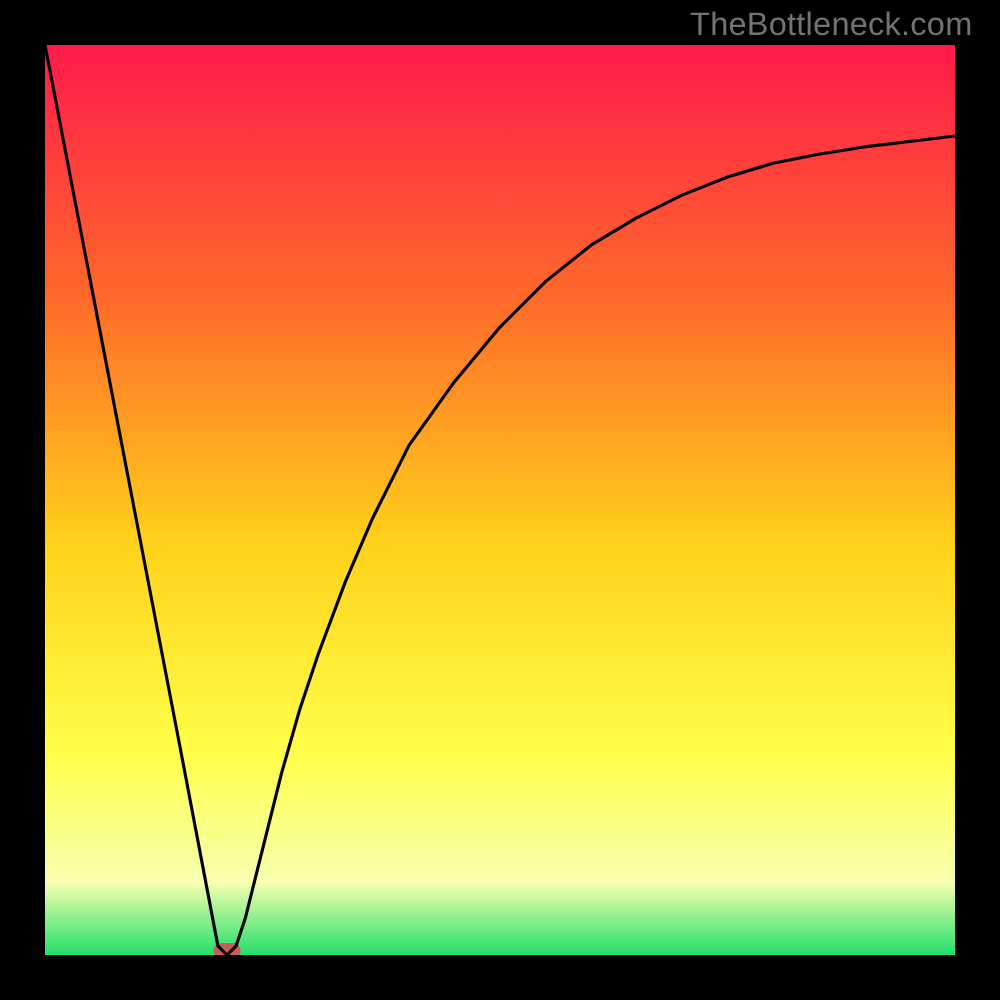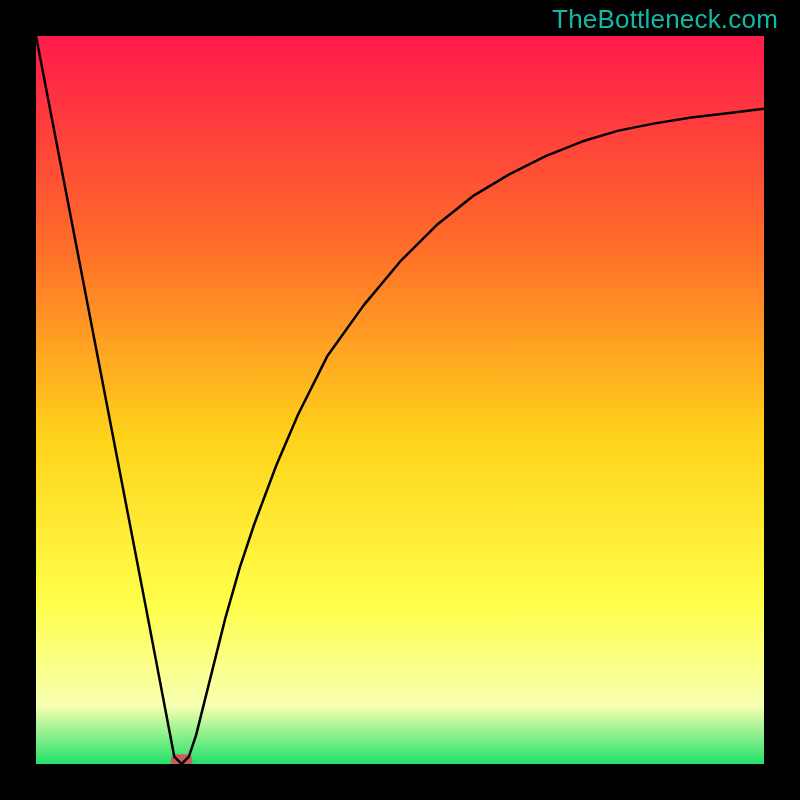--- a/index.html
+++ b/index.html
@@ -14,21 +14,21 @@
   .outer {
     position: relative;
     width: 800px;
     height: 800px;
     background: #000;
   }
   .watermark {
     position: absolute;
     top: 4px;
     right: 22px;
-    color: #14b8a6;
+    color: #737373;
     font-size: 26px;
     font-weight: 500;
     letter-spacing: 0.2px;
     pointer-events: none;
     user-select: none;
   }
   .plot-wrap {
     position: absolute;
     left: 36px;
     top: 36px;

